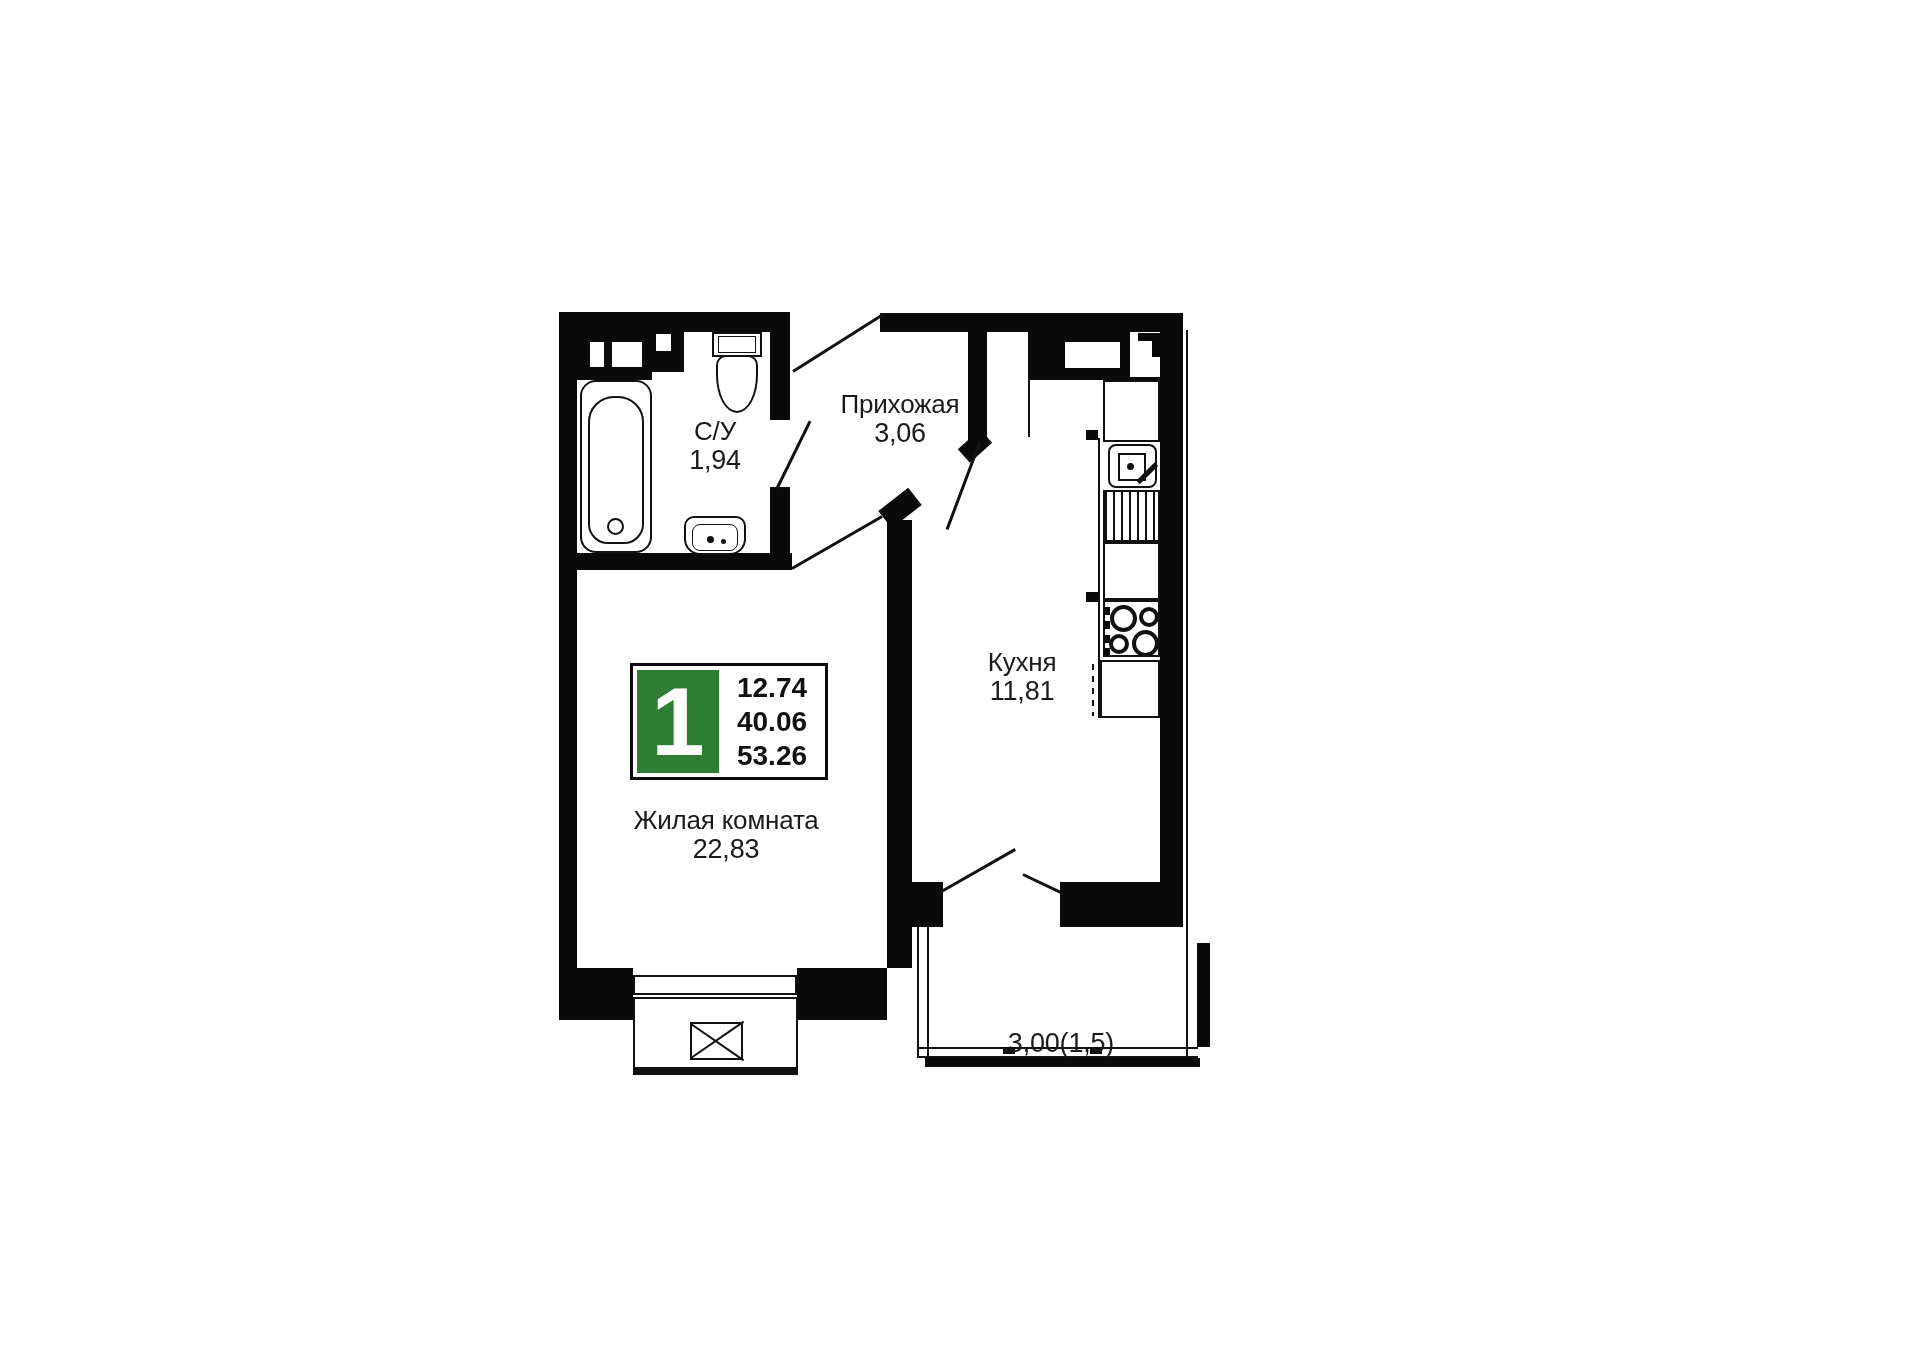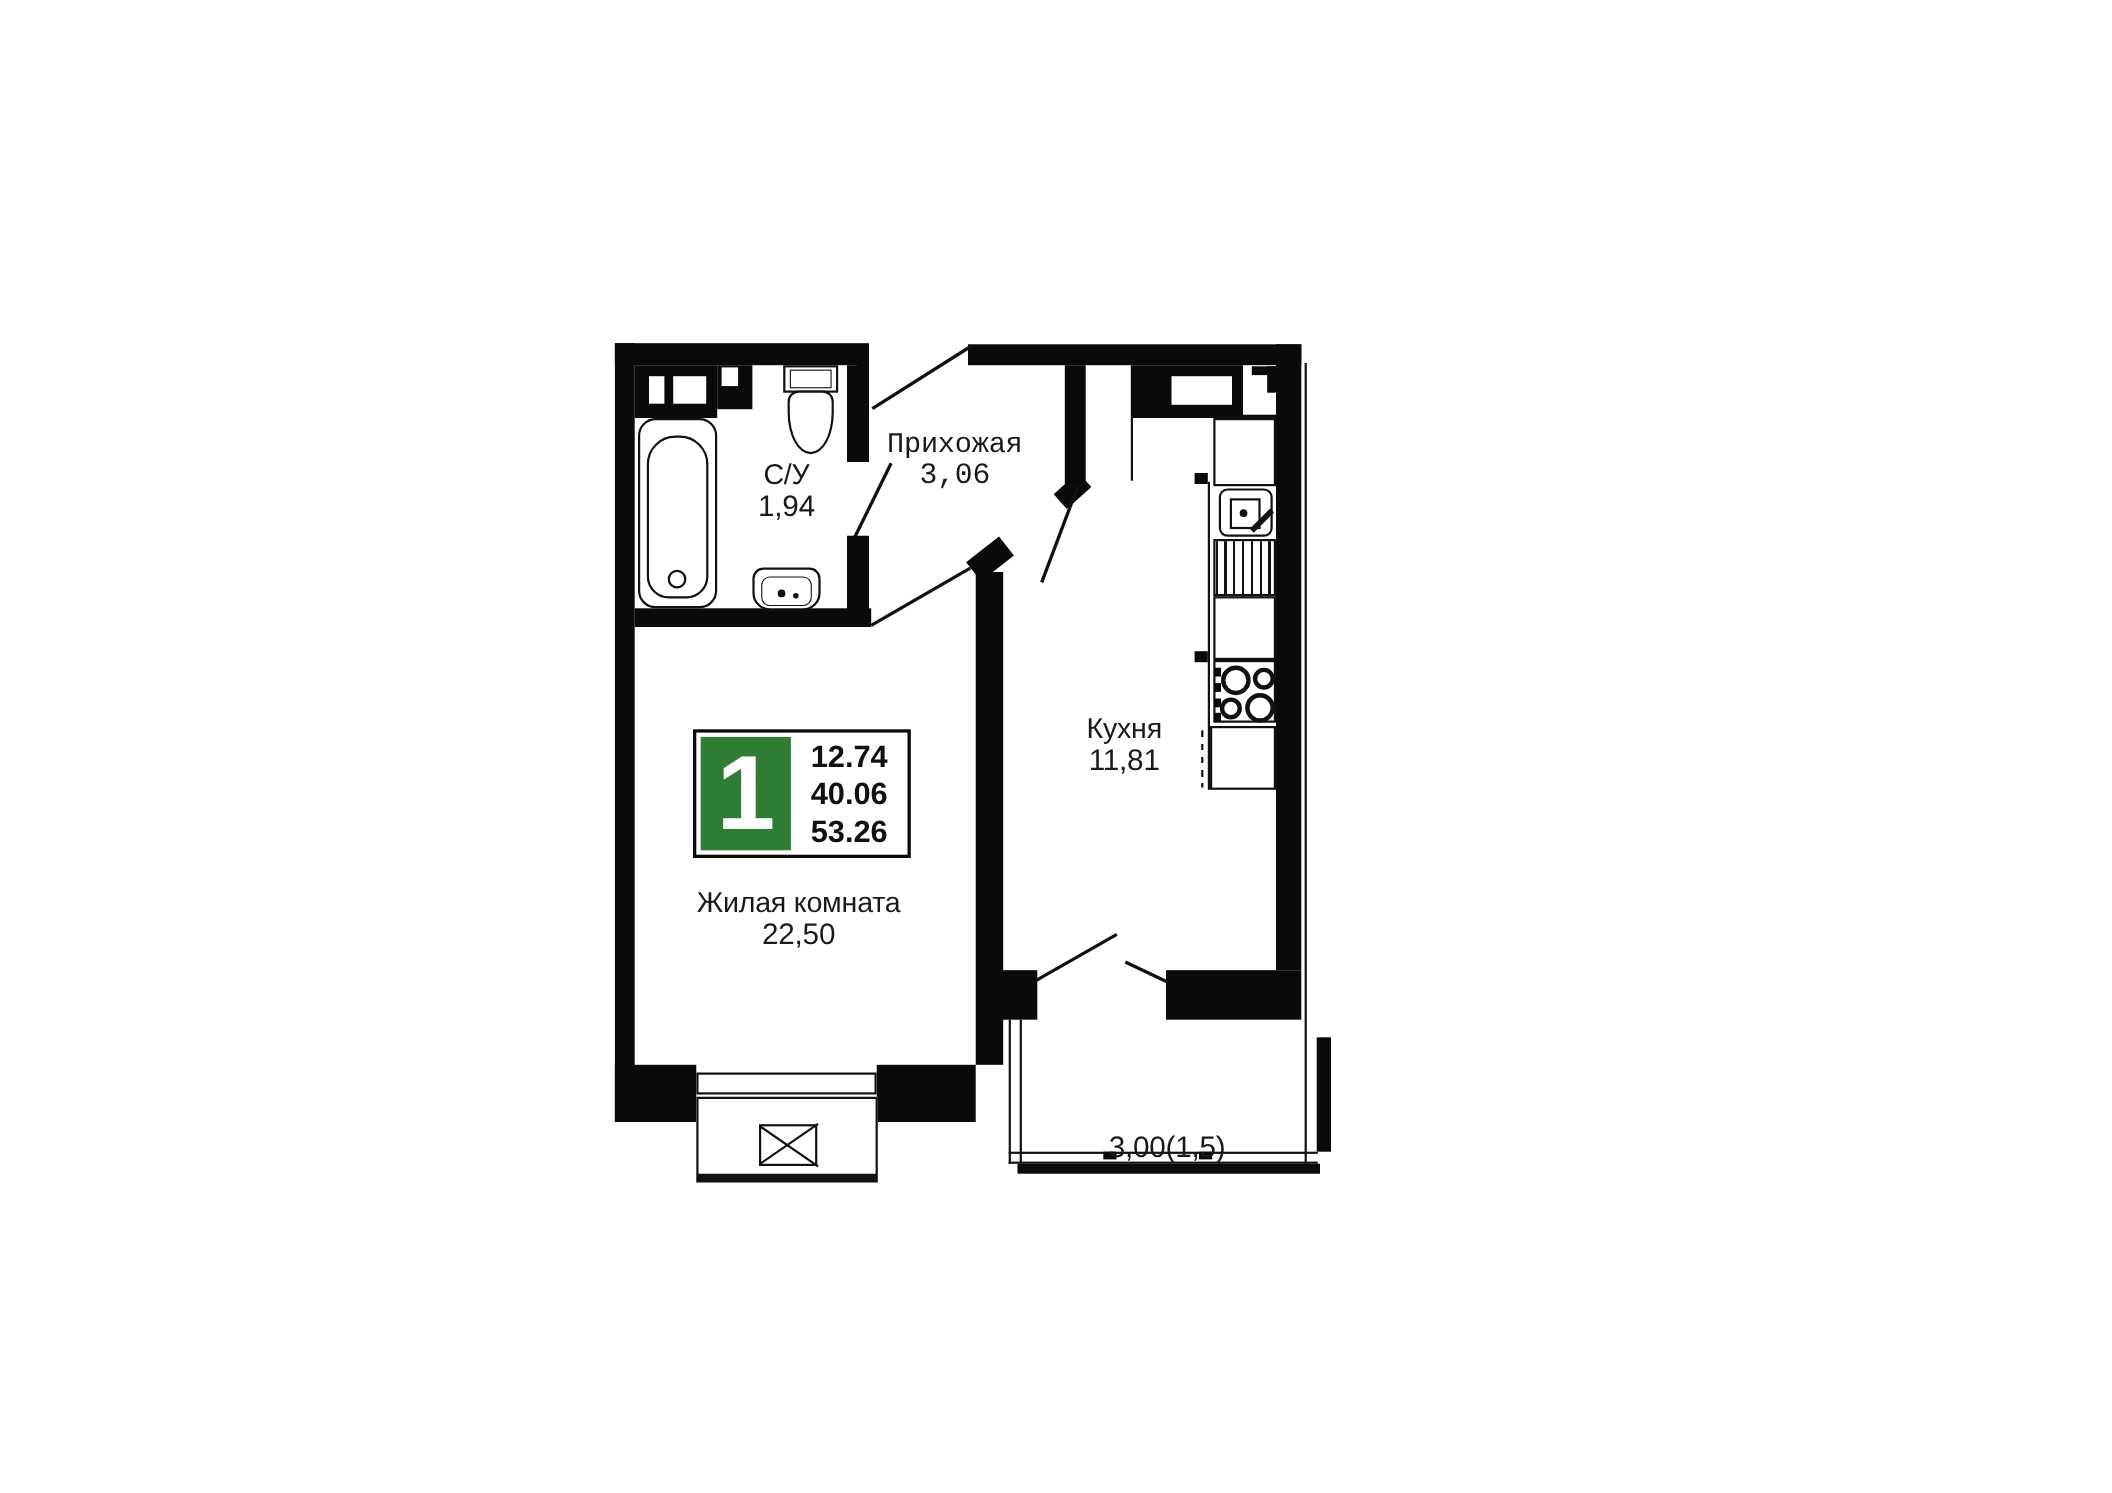--- a/index.html
+++ b/index.html
@@ -131,32 +131,32 @@
       <span>40.06</span>
       <span>53.26</span>
     </div>
   </div>
 
   <div class="lbl" style="left:655px;top:417px;width:120px;">
     <span class="nm">С/У</span>
     <span class="ar">1,94</span>
   </div>
 
-  <div class="lbl" style="left:768px;top:390px;width:200px;font-family:Liberation Mono, monospace;">
+  <div class="lbl" style="left:800px;top:390px;width:200px;">
     <span class="nm">Прихожая</span>
     <span class="ar">3,06</span>
   </div>
 
   <div class="lbl" style="left:942px;top:648px;width:160px;">
     <span class="nm">Кухня</span>
     <span class="ar">11,81</span>
   </div>
 
   <div class="lbl" style="left:596px;top:806px;width:260px;">
     <span class="nm">Жилая комната</span>
-    <span class="ar">22,50</span>
+    <span class="ar">22,83</span>
   </div>
 
   <div class="lbl" style="left:961px;top:992px;width:200px;margin-top:36px;">
     <span class="ar">3,00(1,5)</span>
   </div>
 
 </div>
 
 </body></html>

